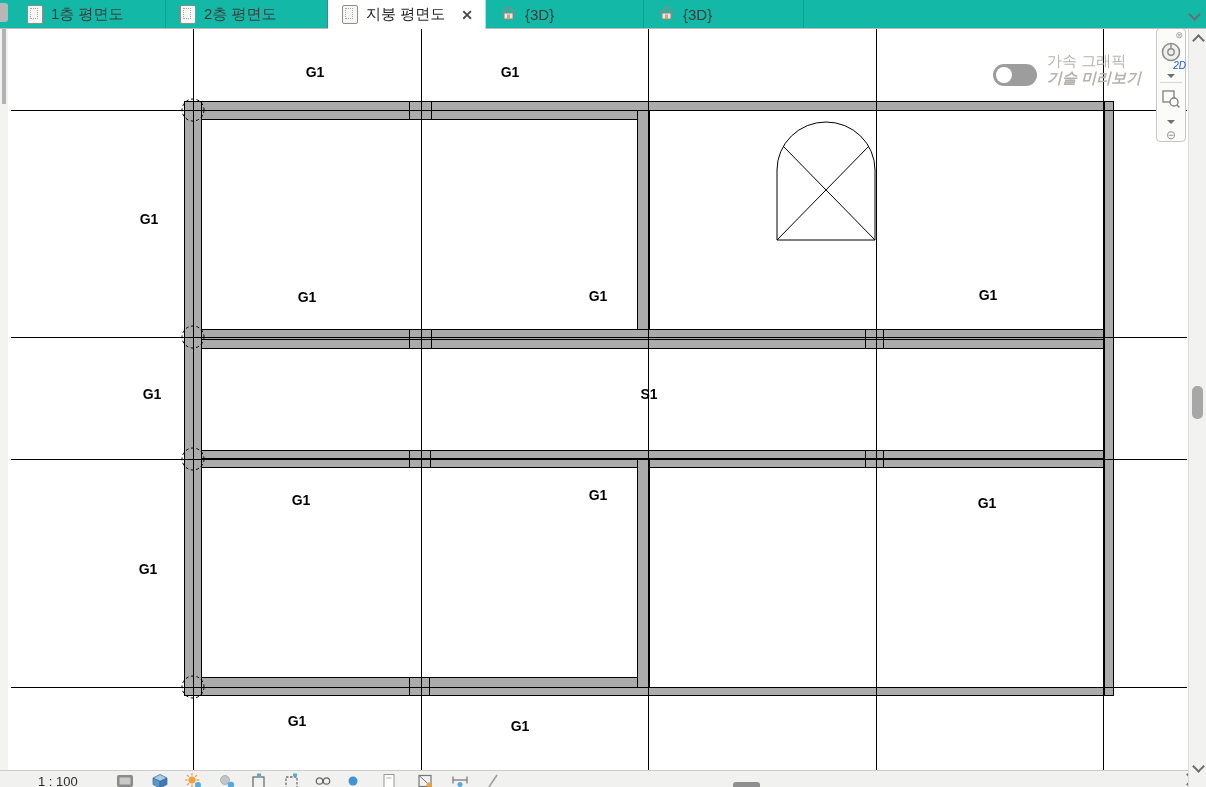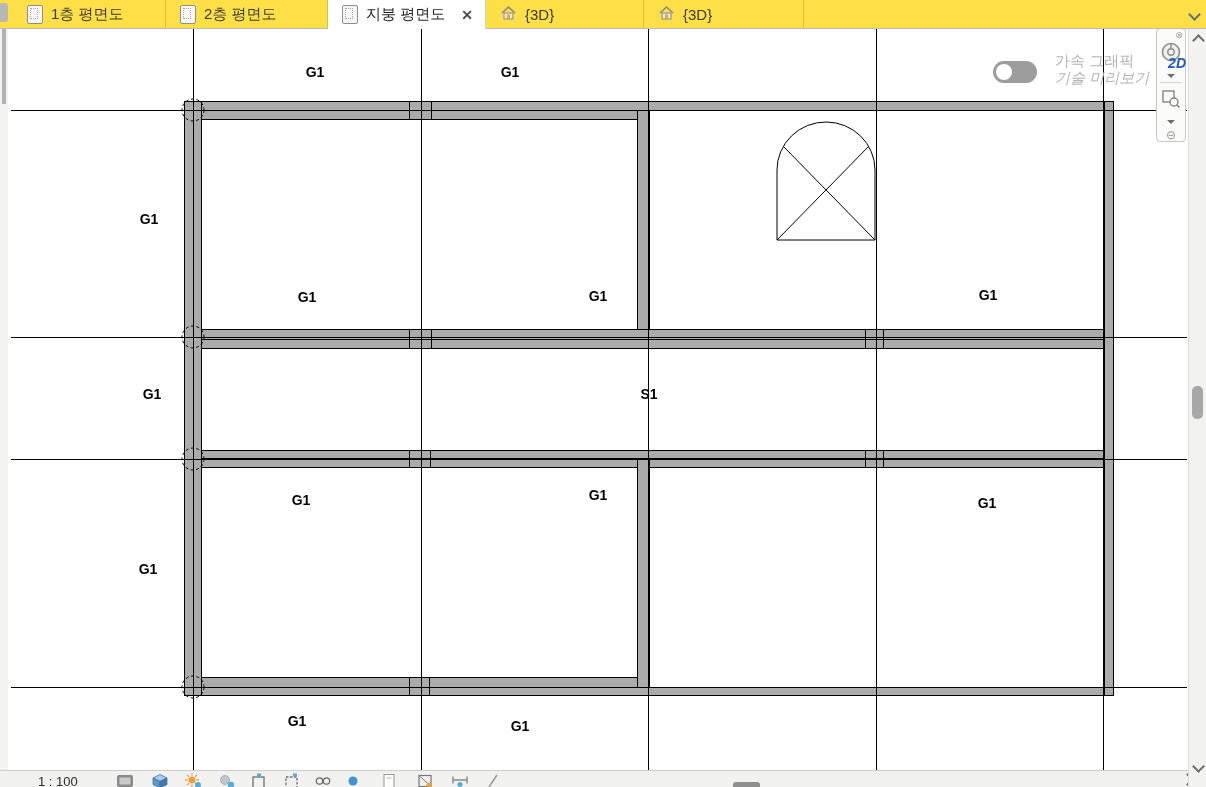--- a/index.html
+++ b/index.html
@@ -1,18 +1,18 @@
 <!DOCTYPE html>
 <html><head>
 <meta charset="utf-8">
 <style>
   html,body{margin:0;padding:0;width:1206px;height:787px;overflow:hidden;
     font-family:"Liberation Sans",sans-serif;background:#fff;position:relative;}
   
-  #tabbar{position:absolute;left:0;top:0;width:1206px;height:28px;background:#fde047;
+  #tabbar{position:absolute;left:0;top:0;width:1206px;height:28px;background:#14b8a6;
     border-bottom:1px solid #bcbab7;display:flex;align-items:stretch;z-index:5;}
   .tab-lead{width:13px;position:relative;}
   .tab-lead .frag{position:absolute;left:0;top:3px;width:8px;height:19px;background:#b9b7b5;border-radius:0 3px 3px 0;}
   .tab{display:flex;align-items:center;gap:8px;padding:0 10px 0 14px;box-sizing:border-box;
     border-right:1px solid rgba(0,0,0,0.14);font-size:15px;color:#3c3a38;cursor:default;position:relative;}
   .tab.active{background:#ffffff;color:#1e1e1e;height:29px;z-index:6;border-right:1px solid rgba(0,0,0,0.18);}
   .tab .close{margin-left:auto;font-size:14px;color:#4a4a4a;font-weight:bold;padding:0 2px;}
   .icon-floor-plan{width:14px;height:17px;background:#f7f6f4;border:1px solid #8f8d8a;border-radius:2px;position:relative;flex:0 0 auto;}
   .icon-floor-plan:after{content:"";position:absolute;left:2px;top:2px;width:6px;height:9px;border:1px dotted #a8a6a3;}
   .tab-fill{flex:1;}
@@ -20,31 +20,31 @@
   
   .chev{display:inline-block;width:7px;height:7px;border-right:2px solid #6d6d6d;border-bottom:2px solid #6d6d6d;}
   .chev-down{transform:rotate(45deg);}
   .chev-up{transform:rotate(-135deg);}
   .chev-right{transform:rotate(-45deg);}
   
   #plan{position:absolute;left:0;top:28px;}
   #leftstrip{position:absolute;left:0;top:28px;width:8px;height:742px;background:#f3f3f2;}
   #leftstrip .thumb{position:absolute;left:2px;top:0;width:4px;height:76px;background:#b2b2b2;}
   
-  #gfx{position:absolute;left:993px;top:52px;display:flex;gap:18px;align-items:center;}
+  #gfx{position:absolute;left:993px;top:52px;display:flex;gap:10px;align-items:flex-end;}
   #gfx .pill{width:44px;height:22px;border-radius:11px;background:#9d9d9d;position:relative;margin-top:5px;}
   #gfx .knob{position:absolute;left:3px;top:3px;width:16px;height:16px;border-radius:50%;background:#fff;}
   #gfx .lbl{color:#b5b3b0;font-size:15px;line-height:17px;white-space:nowrap;}
-  #gfx .lbl .l2{font-style:italic;}
+  #gfx .lbl .l2{font-style:italic;font-weight:bold;}
   
   #navbar{position:absolute;left:1156px;top:28px;width:30px;height:114px;background:#fbfbfa;
     border:1px solid #c6c6c6;border-radius:4px;box-sizing:border-box;display:flex;flex-direction:column;align-items:center;}
   #navbar .nclose{position:absolute;right:2px;top:1px;color:#9a9a9a;font-size:9px;}
   #navbar .wheel{margin-top:12px;position:relative;}
-  #navbar .mode2d{position:absolute;right:-4px;bottom:-4px;color:#1d58c6;font-weight:bold;font-style:italic;font-size:14px;}
+  #navbar .mode2d{position:absolute;right:-4px;bottom:-4px;color:#1d58c6;font-weight:normal;font-style:italic;font-size:10px;}
   #navbar .tri{width:0;height:0;border-left:4px solid transparent;border-right:4px solid transparent;border-top:4px solid #6e6e6e;margin:7px 0 4px;}
   #navbar .div{width:22px;height:1px;background:#d7d6d4;}
   #navbar .zr{margin-top:6px;}
   #navbar .minus{margin-top:2px;color:#9a9a9a;font-size:12px;line-height:10px;}
   
   #vscroll{position:absolute;left:1188px;top:28px;width:18px;height:759px;background:#f2f2f1;border-left:1px solid #dddbd9;box-sizing:border-box;}
   #vscroll .c1{position:absolute;left:5px;top:8px;}
   #vscroll .thumb{position:absolute;left:3px;top:358px;width:11px;height:33px;background:#a7a7a7;border-radius:5px;}
   #vscroll .c2{position:absolute;left:5px;top:734px;}
   

